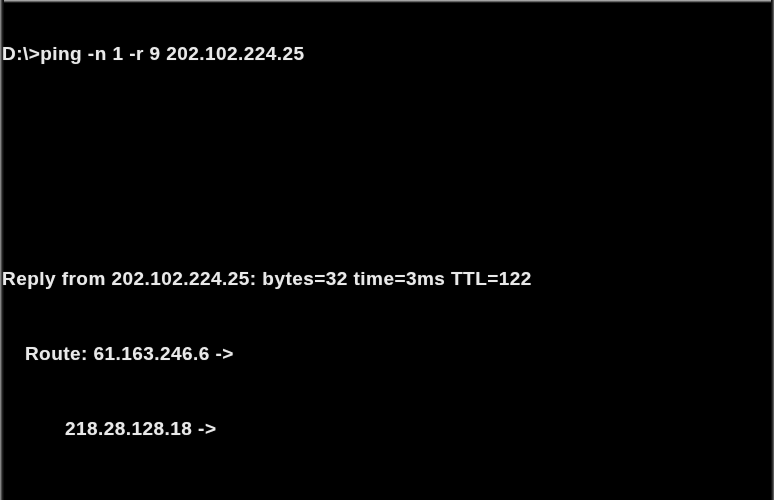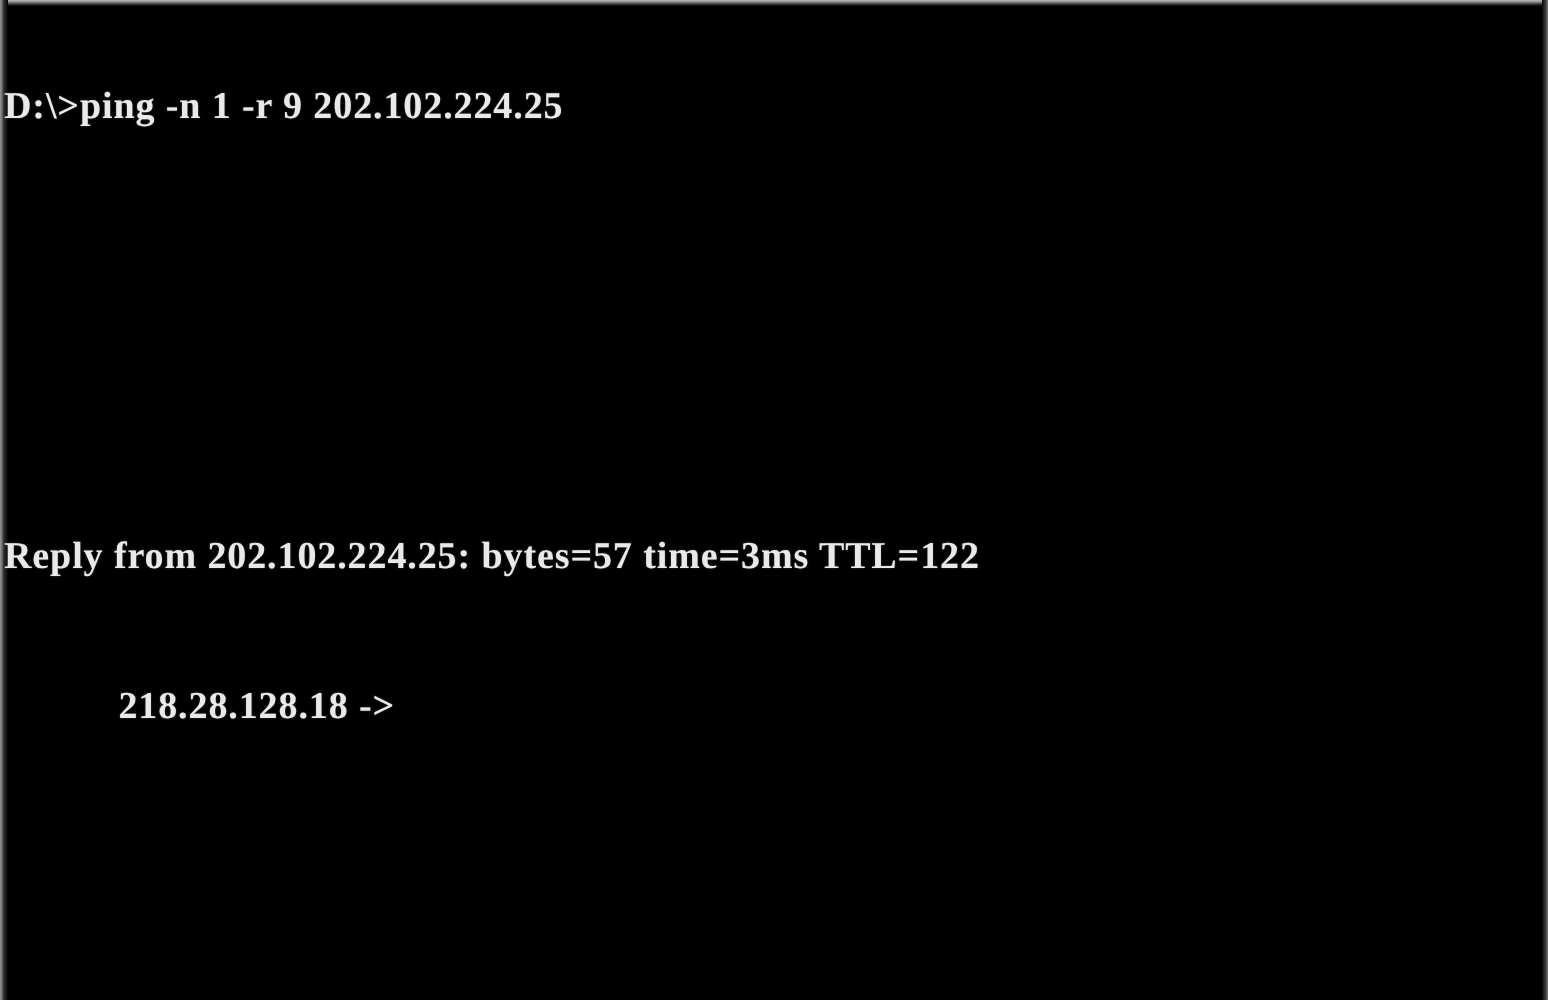--- a/index.html
+++ b/index.html
@@ -56,21 +56,21 @@
   #console-output {
     position: absolute;
     left: 0;
     top: 0;
     width: 646px;
     height: 500px;
     padding: 16px 0 0 2px;
     box-sizing: border-box;
     margin: 0;
     color: #e9e9e9;
-    font-family: Liberation Serif, serif;
+    font-family: Liberation Sans, sans-serif;
     font-size: 19px;
     line-height: 25px;
     letter-spacing: 0.45px;
     font-weight: bold;
     white-space: pre;
     text-shadow: 0 0 1px rgba(255,255,255,0.30);
   }
 
   .console-line {
     display: block;
@@ -86,21 +86,22 @@
 
 <div id="console-window">
 
   <div id="border-top"></div>
   <div id="border-left"></div>
   <div id="border-right"></div>
 
   <pre id="console-output">    <span class="console-line">D:\&gt;ping -n 1 -r 9 202.102.224.25</span>
     <span class="console-line blank"></span>
     <span class="console-line blank"></span>
-    <span class="console-line">Reply from 202.102.224.25: bytes=57 time=3ms TTL=122</span>
+    <span class="console-line">Reply from 202.102.224.25: bytes=32 time=3ms TTL=122</span>
+    <span class="console-line">    Route: 61.163.246.6 -&gt;</span>
     <span class="console-line">           218.28.128.18 -&gt;</span>
     
     
     
     
     
     
     
     
     

